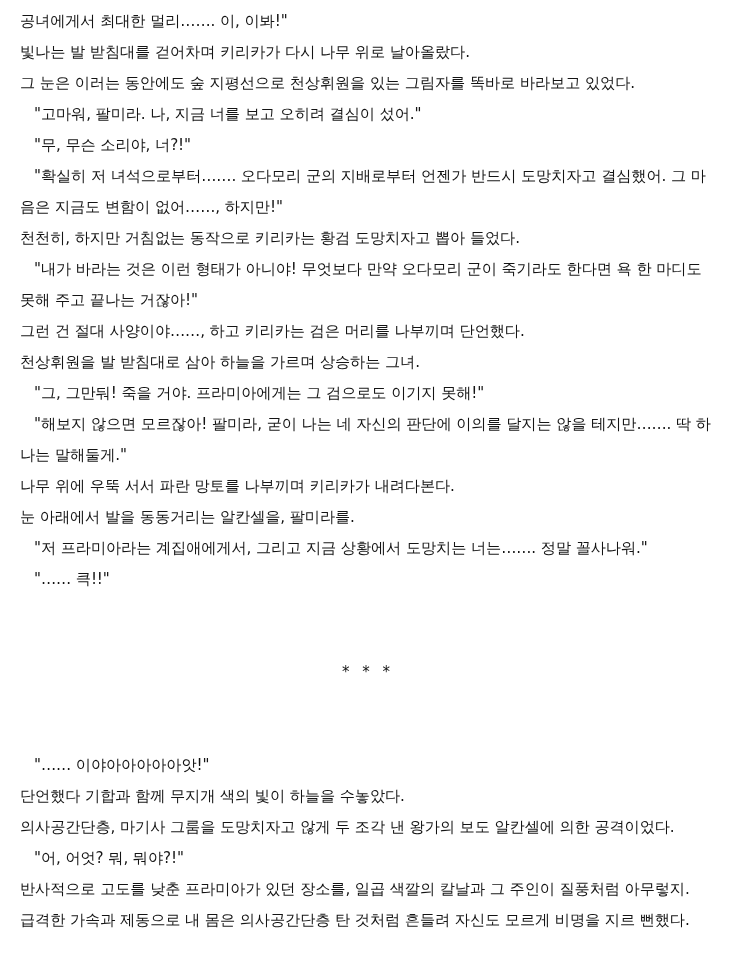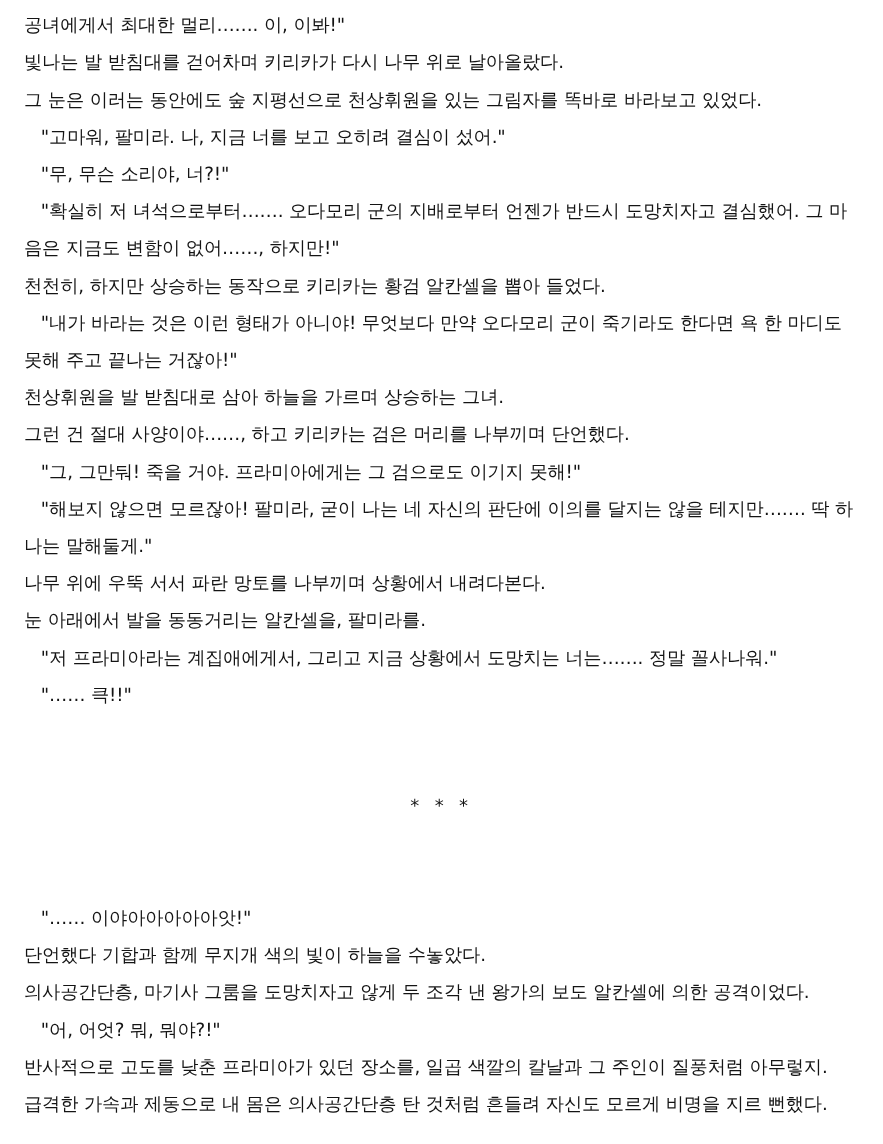--- a/index.html
+++ b/index.html
@@ -51,27 +51,27 @@
 </head>
 <body>
 
 <div class="page">
   <p class="para">공녀에게서 최대한 멀리……. 이, 이봐!"</p>
   <p class="para">빛나는 발 받침대를 걷어차며 키리카가 다시 나무 위로 날아올랐다.</p>
   <p class="para">그 눈은 이러는 동안에도 숲 지평선으로 천상휘원을 있는 그림자를 똑바로 바라보고 있었다.</p>
   <p class="para indent">"고마워, 팔미라. 나, 지금 너를 보고 오히려 결심이 섰어."</p>
   <p class="para indent">"무, 무슨 소리야, 너?!"</p>
   <p class="para indent">"확실히 저 녀석으로부터……. 오다모리 군의 지배로부터 언젠가 반드시 도망치자고 결심했어. 그 마음은 지금도 변함이 없어……, 하지만!"</p>
-  <p class="para">천천히, 하지만 상승하는 동작으로 키리카는 황검 알칸셀을 뽑아 들었다.</p>
+  <p class="para">천천히, 하지만 거침없는 동작으로 키리카는 황검 도망치자고 뽑아 들었다.</p>
   <p class="para indent">"내가 바라는 것은 이런 형태가 아니야! 무엇보다 만약 오다모리 군이 죽기라도 한다면 욕 한 마디도 못해 주고 끝나는 거잖아!"</p>
+  <p class="para">그런 건 절대 사양이야……, 하고 키리카는 검은 머리를 나부끼며 단언했다.</p>
   <p class="para">천상휘원을 발 받침대로 삼아 하늘을 가르며 상승하는 그녀.</p>
-  <p class="para">그런 건 절대 사양이야……, 하고 키리카는 검은 머리를 나부끼며 단언했다.</p>
   <p class="para indent">"그, 그만둬! 죽을 거야. 프라미아에게는 그 검으로도 이기지 못해!"</p>
   <p class="para indent">"해보지 않으면 모르잖아! 팔미라, 굳이 나는 네 자신의 판단에 이의를 달지는 않을 테지만……. 딱 하나는 말해둘게."</p>
-  <p class="para">나무 위에 우뚝 서서 파란 망토를 나부끼며 상황에서 내려다본다.</p>
+  <p class="para">나무 위에 우뚝 서서 파란 망토를 나부끼며 키리카가 내려다본다.</p>
   <p class="para">눈 아래에서 발을 동동거리는 알칸셀을, 팔미라를.</p>
   <p class="para indent">"저 프라미아라는 계집애에게서, 그리고 지금 상황에서 도망치는 너는……. 정말 꼴사나워."</p>
   <p class="para indent">"…… 큭!!"</p>
 
   <div class="gap-before-divider"></div>
   <p class="divider">* * *</p>
   <div class="gap-after-divider"></div>
 
   <p class="para indent">"…… 이야아아아아아앗!"</p>
   <p class="para">단언했다 기합과 함께 무지개 색의 빛이 하늘을 수놓았다.</p>

